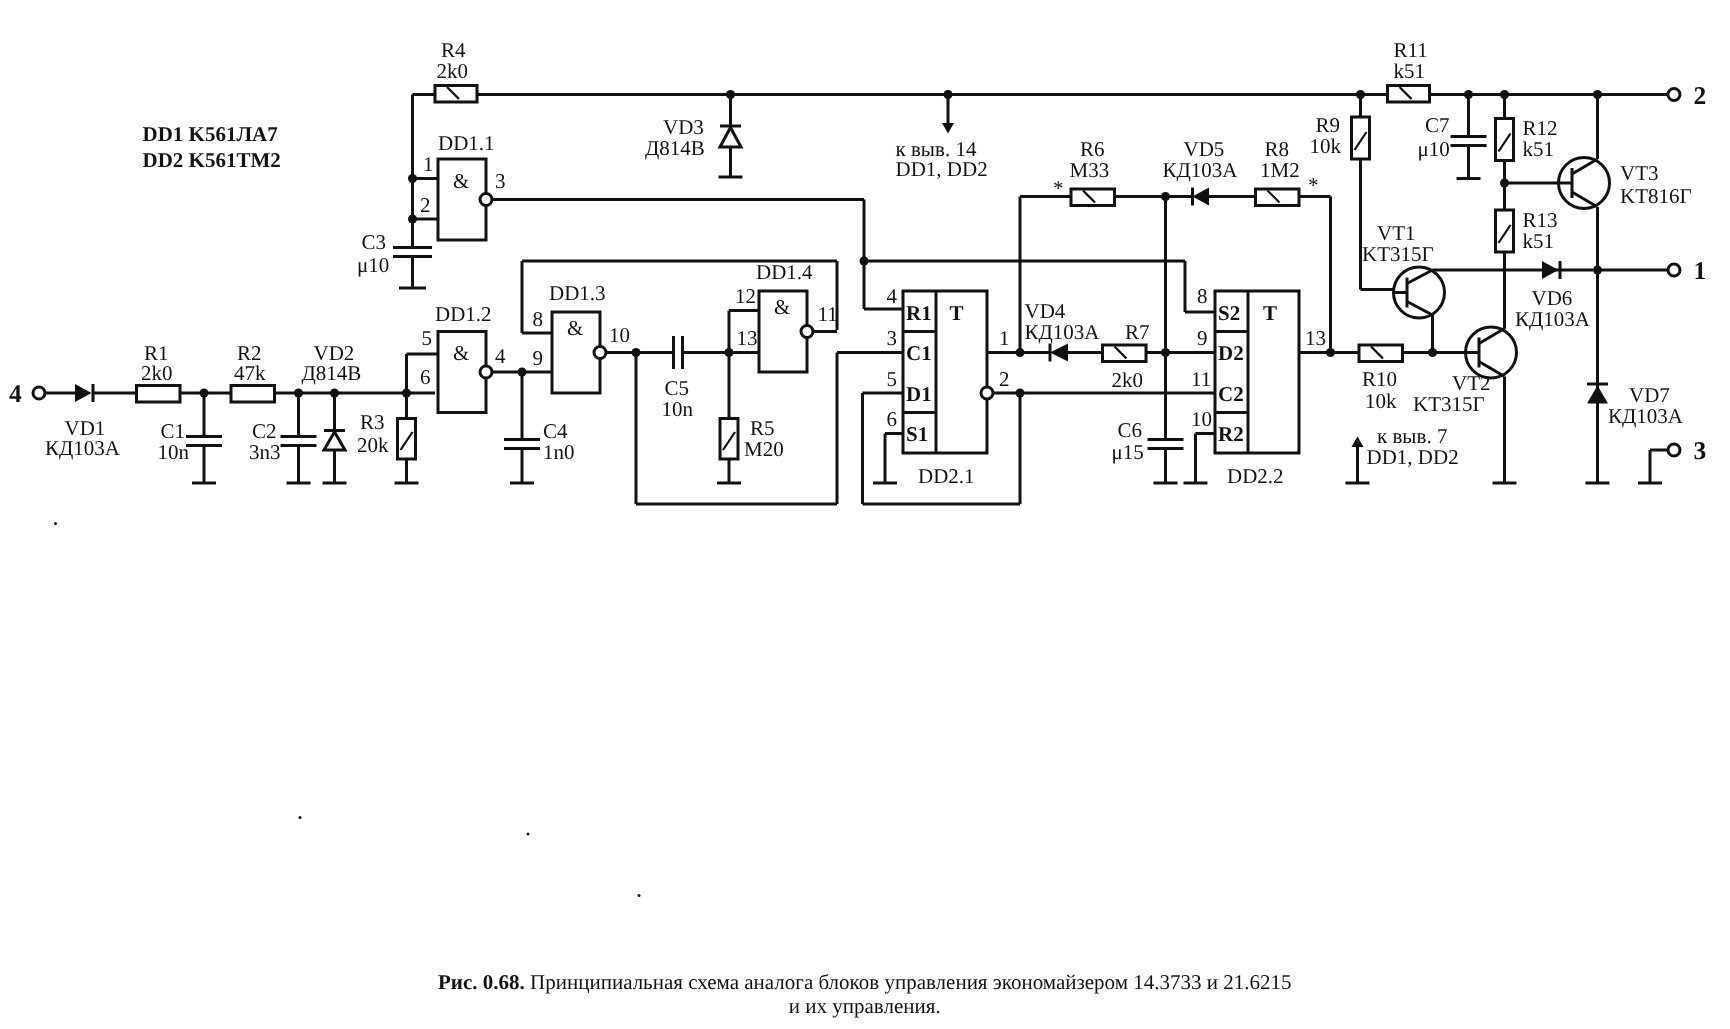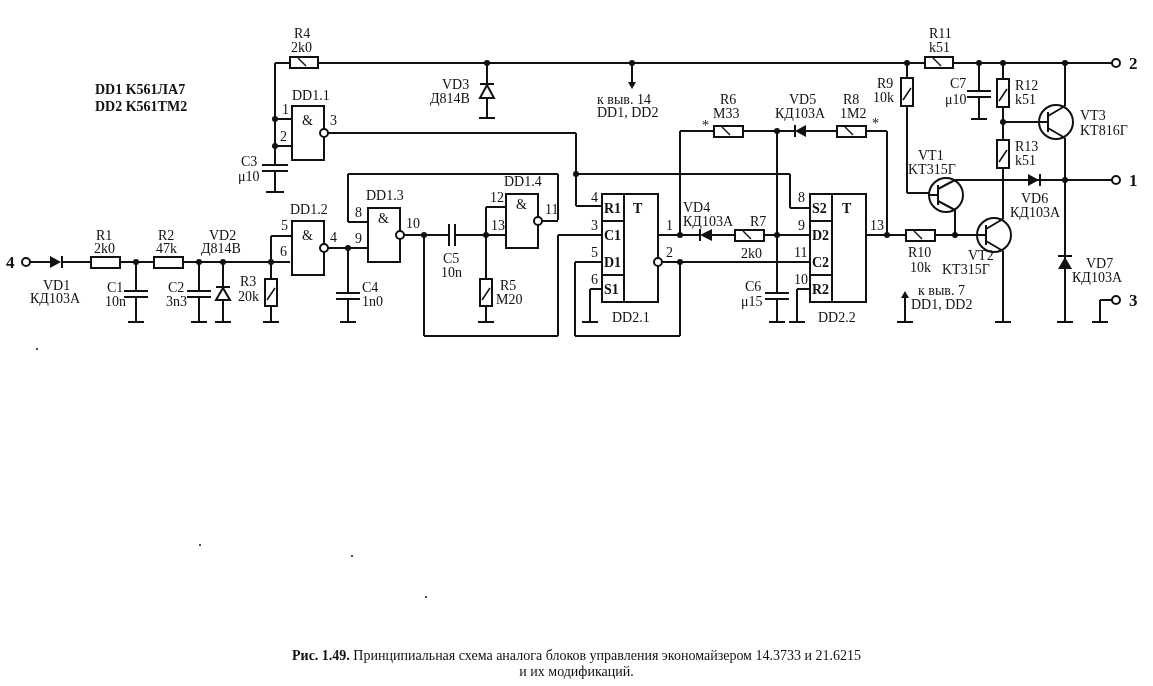--- a/index.html
+++ b/index.html
@@ -398,15 +398,15 @@
   <text class="lbl" x="918" y="295">к выв. 7</text>
   <text class="lbl" x="911" y="309">DD1, DD2</text>
 
   <circle class="dot" cx="37" cy="349" r="1"></circle>
   <circle class="dot" cx="200" cy="545" r="1"></circle>
   <circle class="dot" cx="352" cy="556" r="1"></circle>
   <circle class="dot" cx="426" cy="597" r="1"></circle>
 </svg>
 
 <div class="cap" style="top:648px;">
-  <b>Рис. 1.49.</b><span> Принципиальная схема аналога блоков управления экономайзером 14.3733 и 21.6215</span>
+  <b>Рис. 0.68.</b><span> Принципиальная схема аналога блоков управления экономайзером 14.3733 и 21.6215</span>
 </div>
-<div class="cap" style="top:664px;">и их модификаций.</div>
+<div class="cap" style="top:664px;">и их управления.</div>
 
 </body></html>

